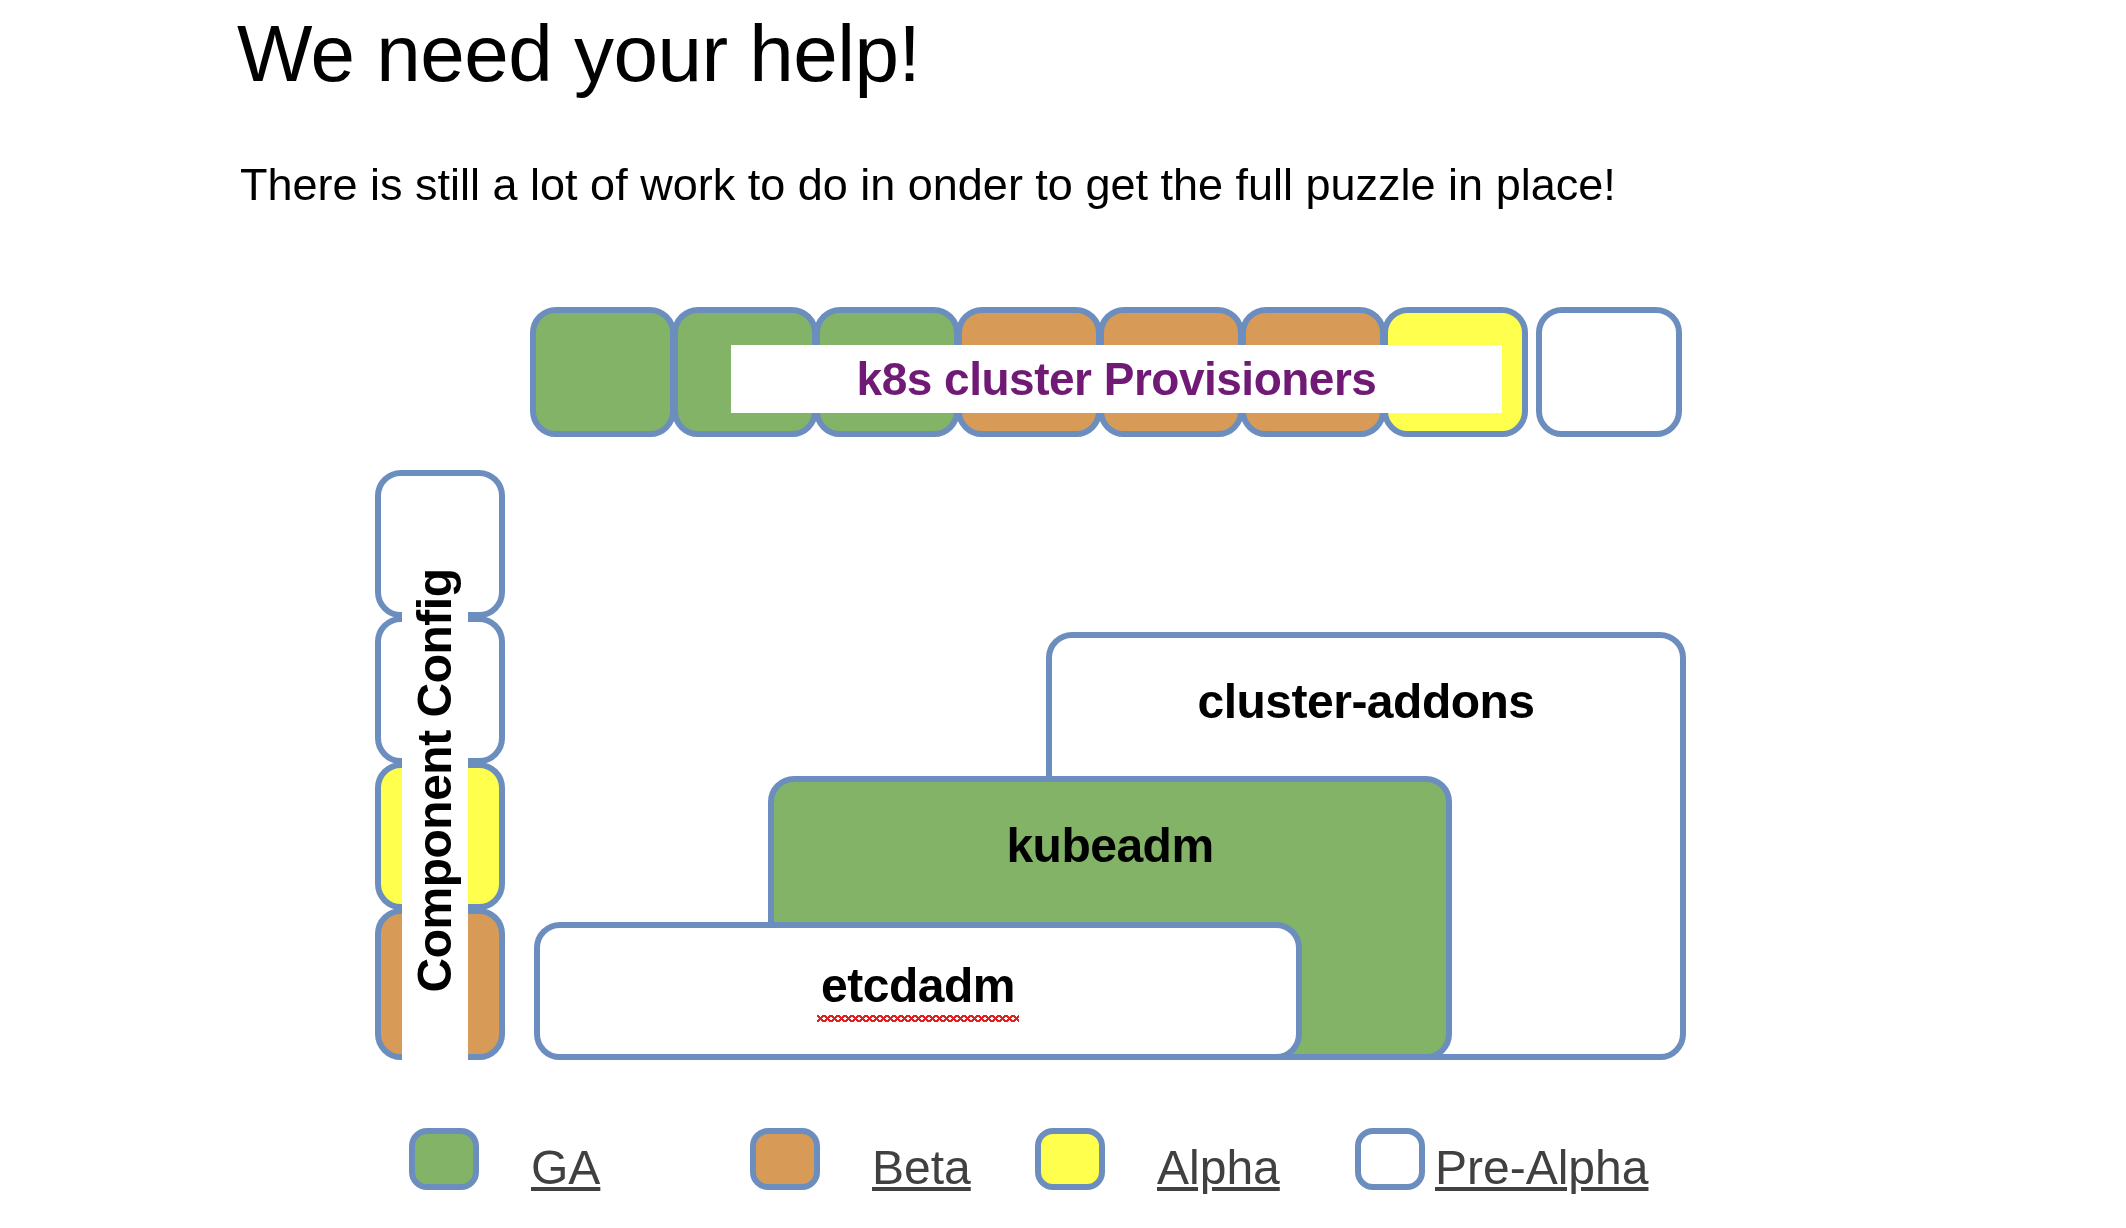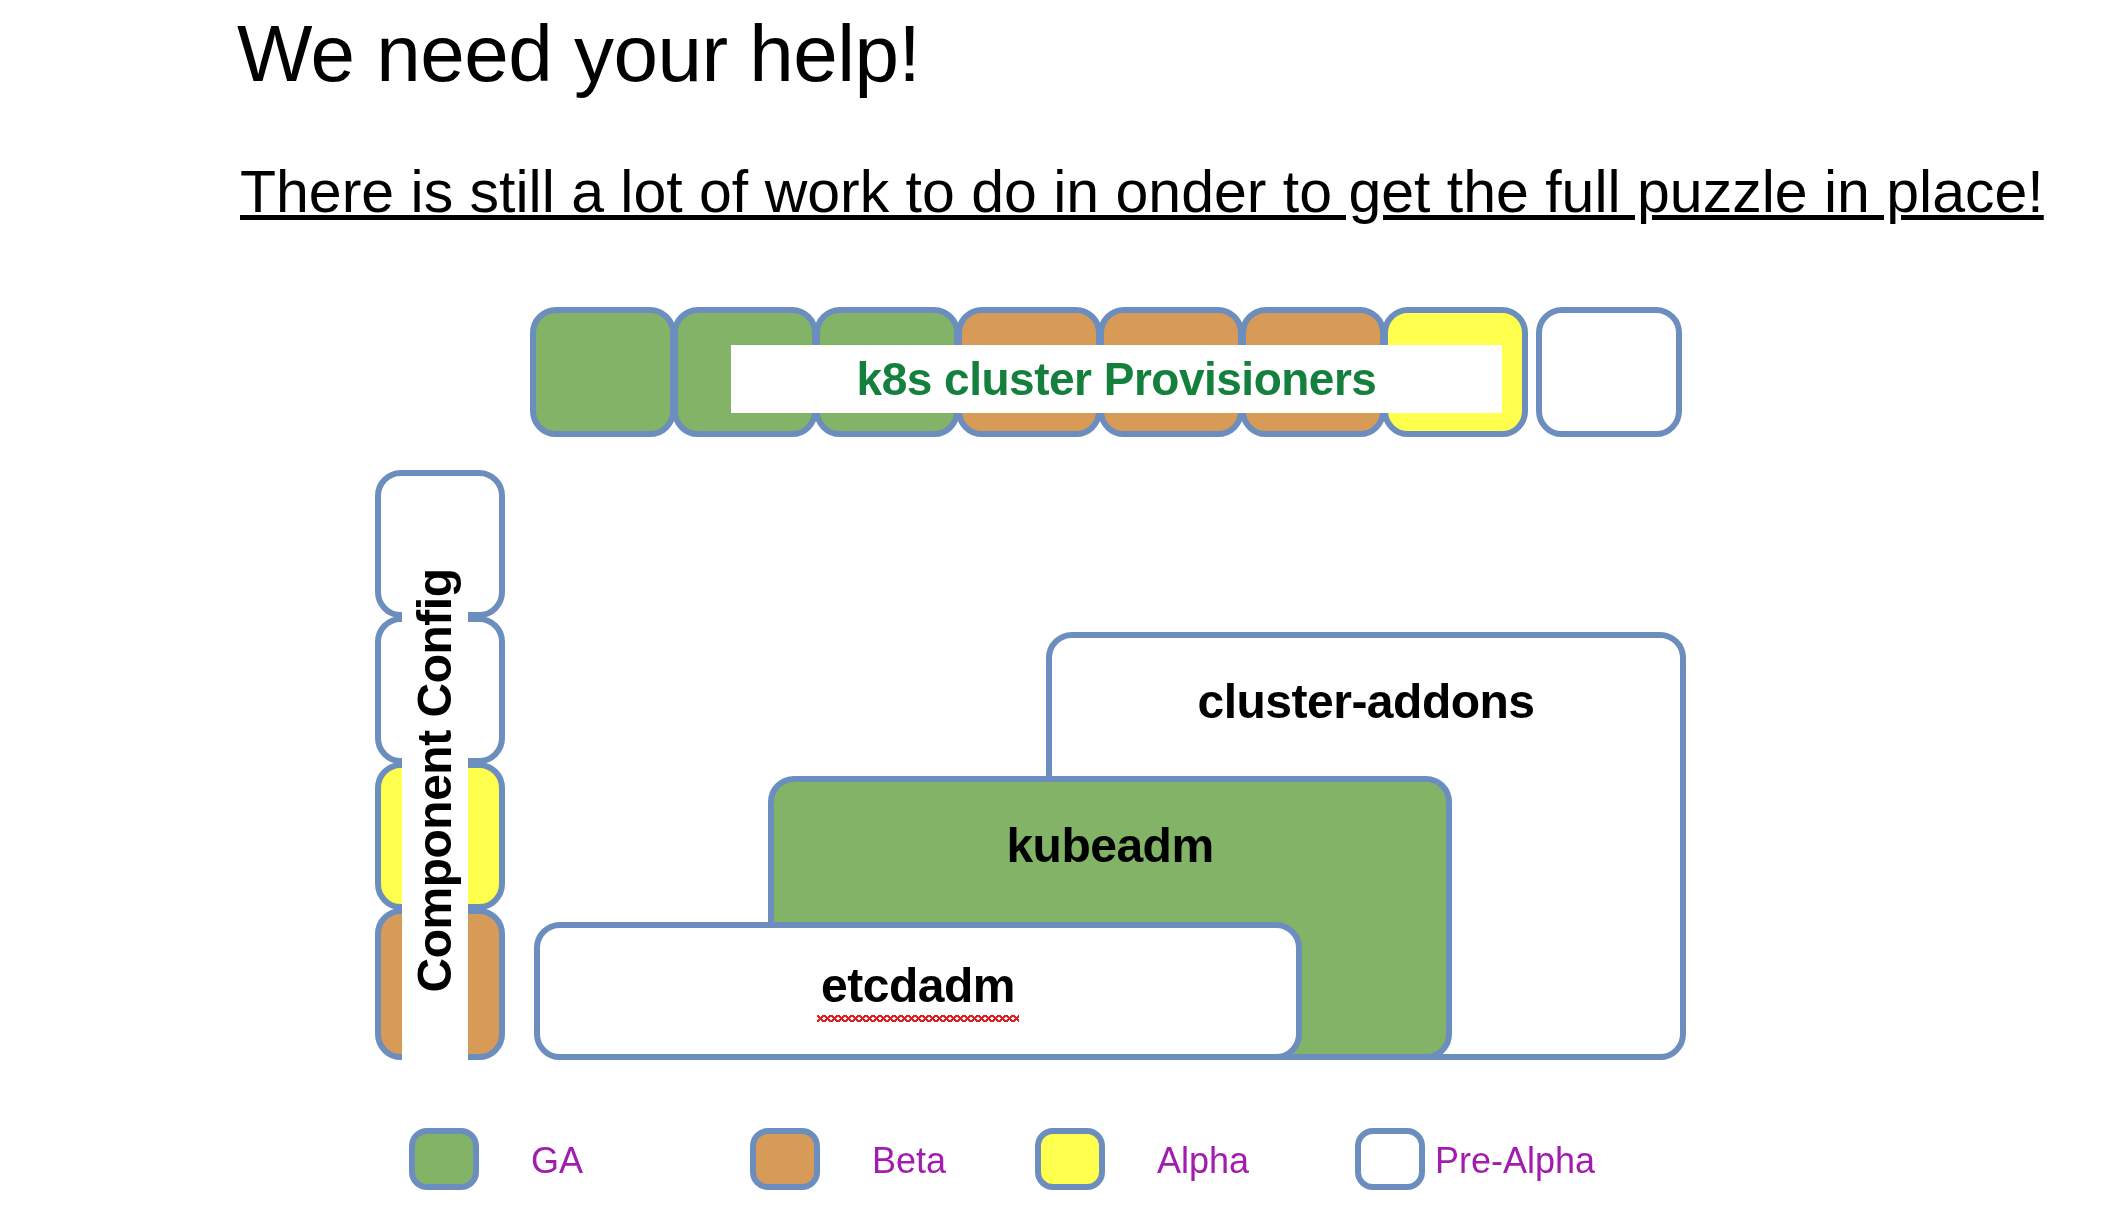--- a/index.html
+++ b/index.html
@@ -36,26 +36,25 @@
     font-weight: 400;
     line-height: 1.05;
     letter-spacing: -0.5px;
     white-space: nowrap;
     color: #000000;
   }
   .slide-subtitle {
     position: absolute;
     left: 240px;
     top: 160px;
-    font-size: 59px;
+    font-size: 45px;
     font-weight: 400;
     line-height: 1.1;
     white-space: nowrap;
     color: #000000;
-    text-decoration: underline;
   }
 
   
   .box {
     position: absolute;
     box-sizing: border-box;
     border: 6px solid #6c8ebf;
     background: #ffffff;
     border-radius: 26px;
   }
@@ -73,21 +72,21 @@
     top: 345px;
     width: 771px;
     height: 68px;
     background: #ffffff;
     display: flex;
     align-items: center;
     justify-content: center;
     font-size: 46px;
     font-weight: bold;
     letter-spacing: -0.5px;
-    color: #15803d;
+    color: #701a75;
     white-space: nowrap;
     z-index: 30;
   }
 
   
   .cc-tile { border-radius: 26px; }
 
   .cc-label {
     position: absolute;
     left: 402px;
@@ -147,24 +146,25 @@
   .legend-swatch {
     position: absolute;
     box-sizing: border-box;
     width: 70px;
     height: 62px;
     border: 6px solid #6c8ebf;
     border-radius: 18px;
   }
   .legend-text {
     position: absolute;
-    font-size: 36px;
+    font-size: 48px;
     font-weight: 400;
-    color: #a21caf;
-    white-space: nowrap;
+    color: #404040;
+    white-space: nowrap;
+    text-decoration: underline;
   }
 </style>
 </head>
 <body>
 
 <div id="slide">
 
   <div class="slide-title">We need your help!</div>
 
   <div class="slide-subtitle">There is still a lot of work to do in onder to get the full puzzle in place!</div>

